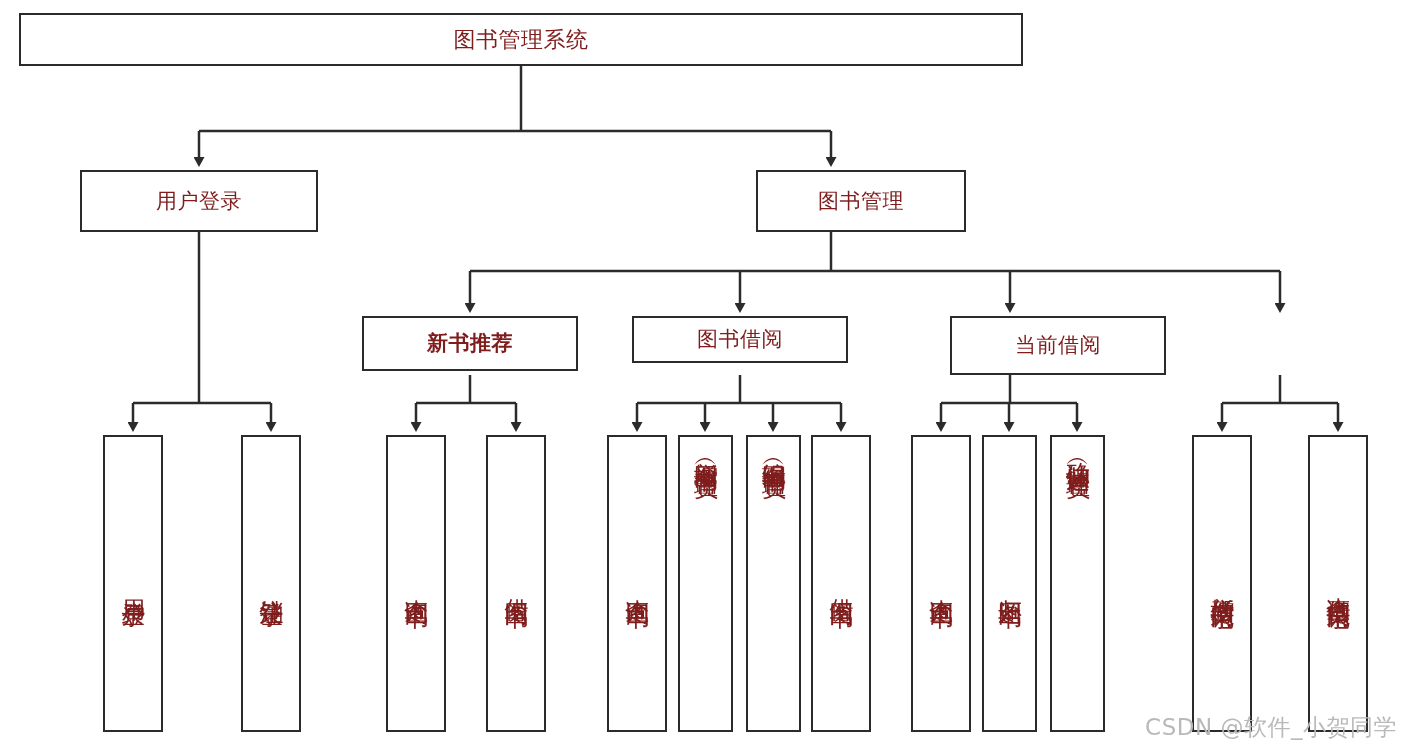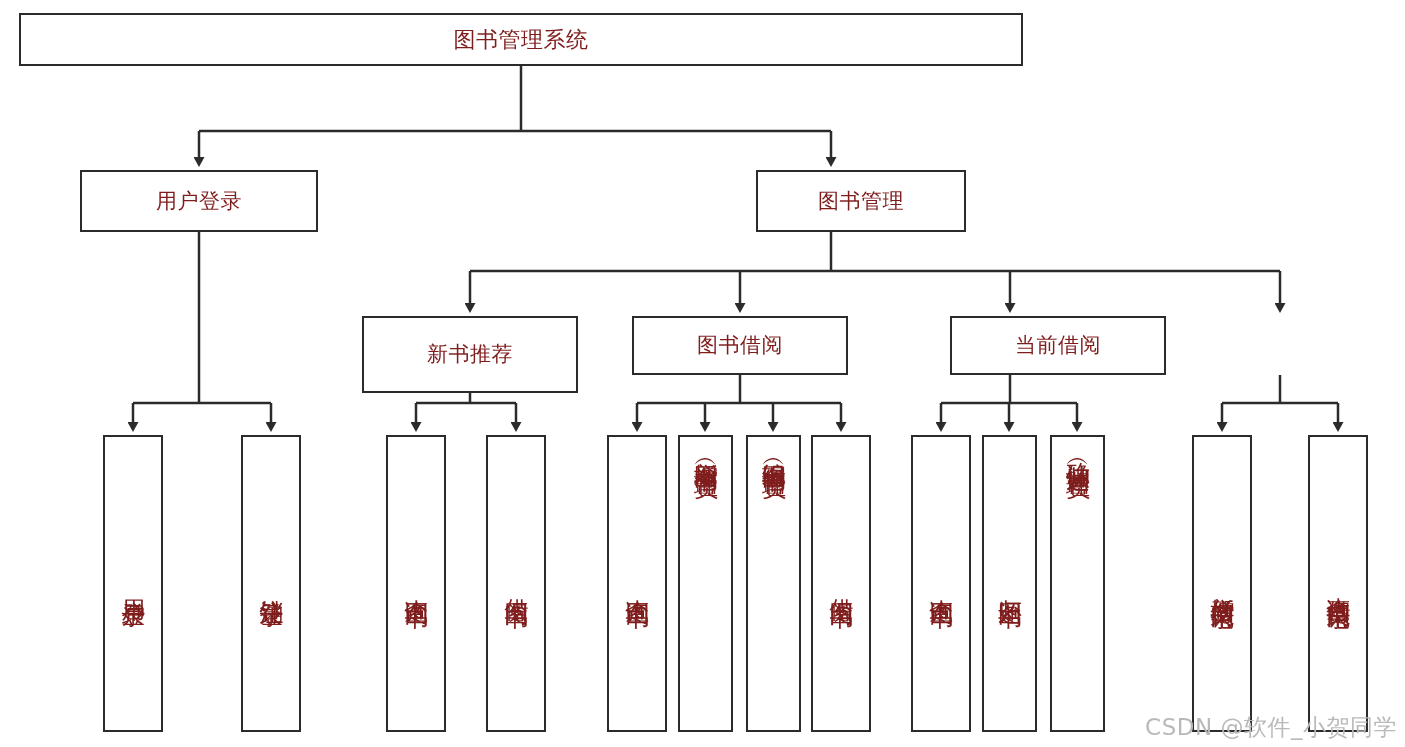--- a/index.html
+++ b/index.html
@@ -128,24 +128,24 @@
     <span class="label">图书管理系统</span>
   </div>
 
   <div class="node horiz" style="left:80px;top:170px;width:238px;height:62px;">
     <span class="label">用户登录</span>
   </div>
   <div class="node horiz" style="left:712px;top:170px;width:210px;height:62px;margin-left:44px;">
     <span class="label">图书管理</span>
   </div>
 
-  <div class="node horiz" style="left:362px;top:316px;width:216px;height:77px;">
+  <div class="node horiz" style="left:362px;top:316px;width:216px;height:55px;font-weight:bold;">
     <span class="label">新书推荐</span>
   </div>
-  <div class="node horiz" style="left:632px;top:316px;width:216px;height:59px;">
+  <div class="node horiz" style="left:632px;top:316px;width:216px;height:47px;">
     <span class="label">图书借阅</span>
   </div>
   <div class="node horiz" style="left:902px;top:316px;width:216px;height:59px;margin-left:48px;">
     <span class="label">当前借阅</span>
   </div>
 
   <div class="node vert center" style="left:103px;top:435px;width:60px;height:297px;">
     <span class="label">用户登录</span>
   </div>
   <div class="node vert center" style="left:241px;top:435px;width:60px;height:297px;">

